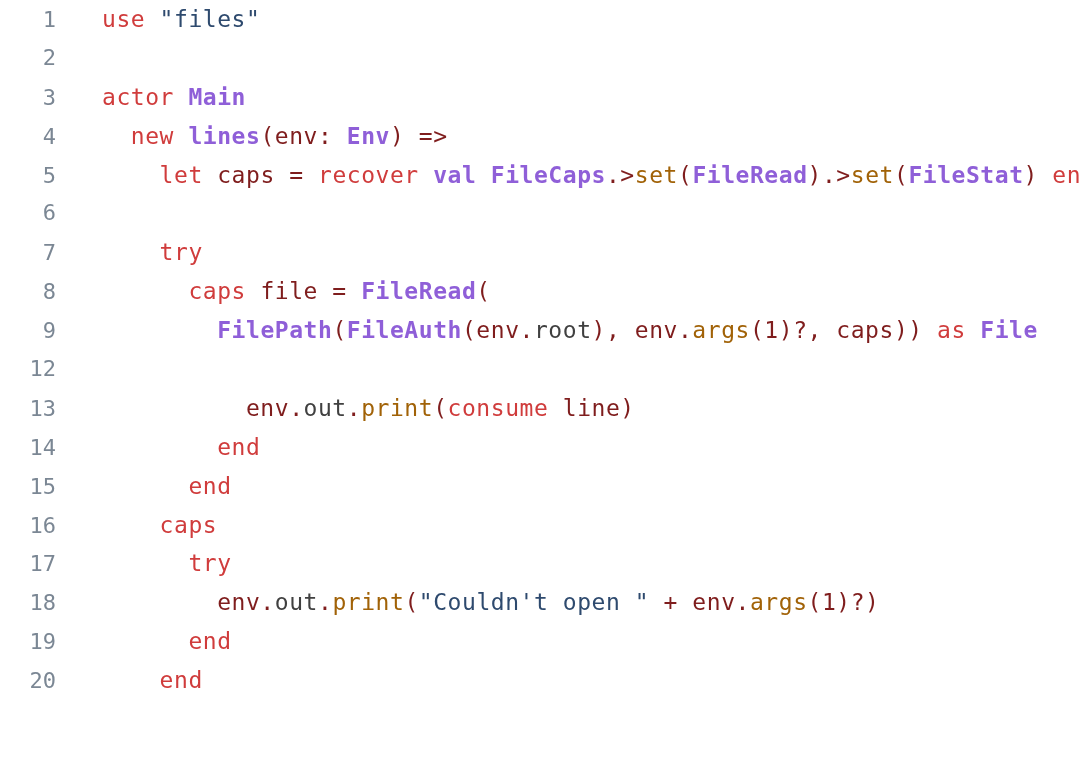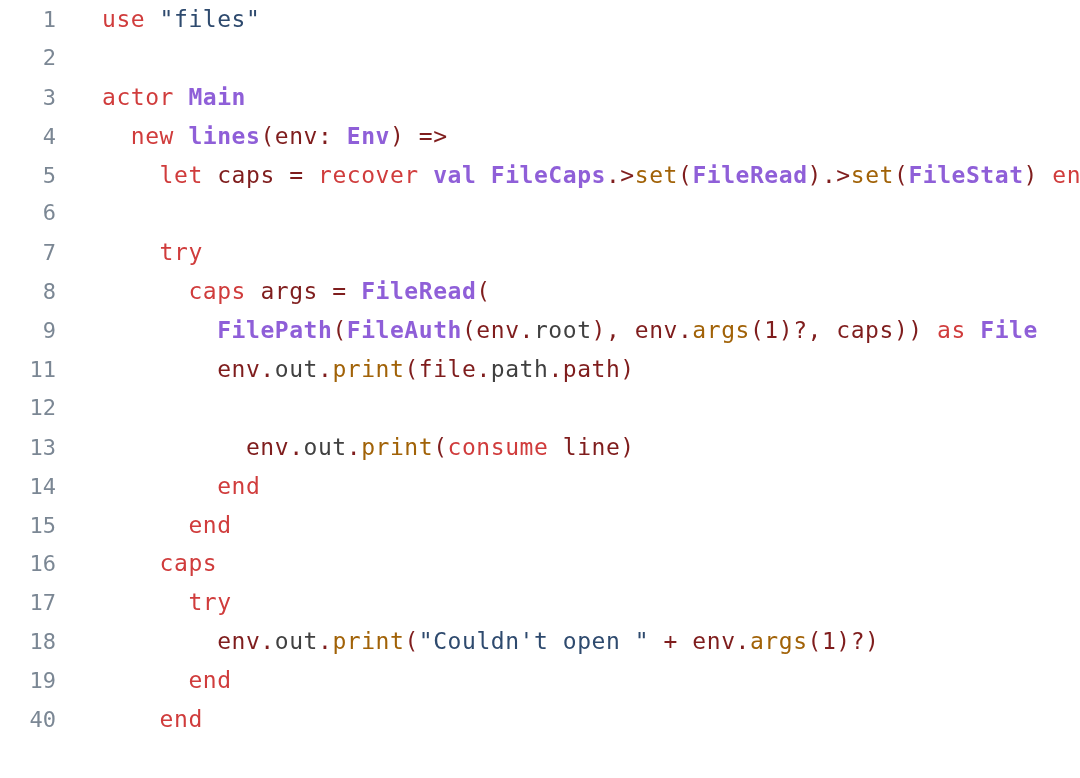--- a/index.html
+++ b/index.html
@@ -55,25 +55,24 @@
 <body>
 
 <div id="code-block">
     <div class="code-line"><span class="line-number">1</span><span class="line-content"><span class="tok-kw">use</span><span class="tok-plain"> </span><span class="tok-string">"files"</span></span></div>
     <div class="code-line"><span class="line-number">2</span><span class="line-content"></span></div>
     <div class="code-line"><span class="line-number">3</span><span class="line-content"><span class="tok-kw">actor</span><span class="tok-plain"> </span><span class="tok-type">Main</span></span></div>
     <div class="code-line"><span class="line-number">4</span><span class="line-content"><span class="tok-plain">  </span><span class="tok-kw">new</span><span class="tok-plain"> </span><span class="tok-type">lines</span><span class="tok-plain">(env: </span><span class="tok-type">Env</span><span class="tok-plain">) =&gt;</span></span></div>
     <div class="code-line"><span class="line-number">5</span><span class="line-content"><span class="tok-plain">    </span><span class="tok-kw">let</span><span class="tok-plain"> caps = </span><span class="tok-kw">recover</span><span class="tok-plain"> </span><span class="tok-type">val</span><span class="tok-plain"> </span><span class="tok-type">FileCaps</span><span class="tok-plain">.&gt;</span><span class="tok-method">set</span><span class="tok-plain">(</span><span class="tok-type">FileRead</span><span class="tok-plain">).&gt;</span><span class="tok-method">set</span><span class="tok-plain">(</span><span class="tok-type">FileStat</span><span class="tok-plain">) </span><span class="tok-kw">end</span></span></div>
     <div class="code-line"><span class="line-number">6</span><span class="line-content"></span></div>
     <div class="code-line"><span class="line-number">7</span><span class="line-content"><span class="tok-plain">    </span><span class="tok-kw">try</span></span></div>
-    <div class="code-line"><span class="line-number">8</span><span class="line-content"><span class="tok-plain">      </span><span class="tok-kw">caps</span><span class="tok-plain"> args = </span><span class="tok-type">FileRead</span><span class="tok-plain">(</span></span></div>
+    <div class="code-line"><span class="line-number">8</span><span class="line-content"><span class="tok-plain">      </span><span class="tok-kw">caps</span><span class="tok-plain"> file = </span><span class="tok-type">FileRead</span><span class="tok-plain">(</span></span></div>
     <div class="code-line"><span class="line-number">9</span><span class="line-content"><span class="tok-plain">        </span><span class="tok-type">FilePath</span><span class="tok-plain">(</span><span class="tok-type">FileAuth</span><span class="tok-plain">(env.</span><span class="tok-field">root</span><span class="tok-plain">), env.</span><span class="tok-method">args</span><span class="tok-plain">(1)?, caps)) </span><span class="tok-kw">as</span><span class="tok-plain"> </span><span class="tok-type">File</span></span></div>
-    <div class="code-line"><span class="line-number">11</span><span class="line-content"><span class="tok-plain">        env.</span><span class="tok-field">out</span><span class="tok-plain">.</span><span class="tok-method">print</span><span class="tok-plain">(file.</span><span class="tok-field">path</span><span class="tok-plain">.path)</span></span></div>
     <div class="code-line"><span class="line-number">12</span></div>
     <div class="code-line"><span class="line-number">13</span><span class="line-content"><span class="tok-plain">          env.</span><span class="tok-field">out</span><span class="tok-plain">.</span><span class="tok-method">print</span><span class="tok-plain">(</span><span class="tok-kw">consume</span><span class="tok-plain"> line)</span></span></div>
     <div class="code-line"><span class="line-number">14</span><span class="line-content"><span class="tok-plain">        </span><span class="tok-kw">end</span></span></div>
     <div class="code-line"><span class="line-number">15</span><span class="line-content"><span class="tok-plain">      </span><span class="tok-kw">end</span></span></div>
     <div class="code-line"><span class="line-number">16</span><span class="line-content"><span class="tok-plain">    </span><span class="tok-kw">caps</span></span></div>
     <div class="code-line"><span class="line-number">17</span><span class="line-content"><span class="tok-plain">      </span><span class="tok-kw">try</span></span></div>
     <div class="code-line"><span class="line-number">18</span><span class="line-content"><span class="tok-plain">        env.</span><span class="tok-field">out</span><span class="tok-plain">.</span><span class="tok-method">print</span><span class="tok-plain">(</span><span class="tok-string">"Couldn't open "</span><span class="tok-plain"> + env.</span><span class="tok-method">args</span><span class="tok-plain">(1)?)</span></span></div>
     <div class="code-line"><span class="line-number">19</span><span class="line-content"><span class="tok-plain">      </span><span class="tok-kw">end</span></span></div>
-    <div class="code-line"><span class="line-number">40</span><span class="line-content"><span class="tok-plain">    </span><span class="tok-kw">end</span></span></div>
+    <div class="code-line"><span class="line-number">20</span><span class="line-content"><span class="tok-plain">    </span><span class="tok-kw">end</span></span></div>
   </div>
 
 </body></html>

